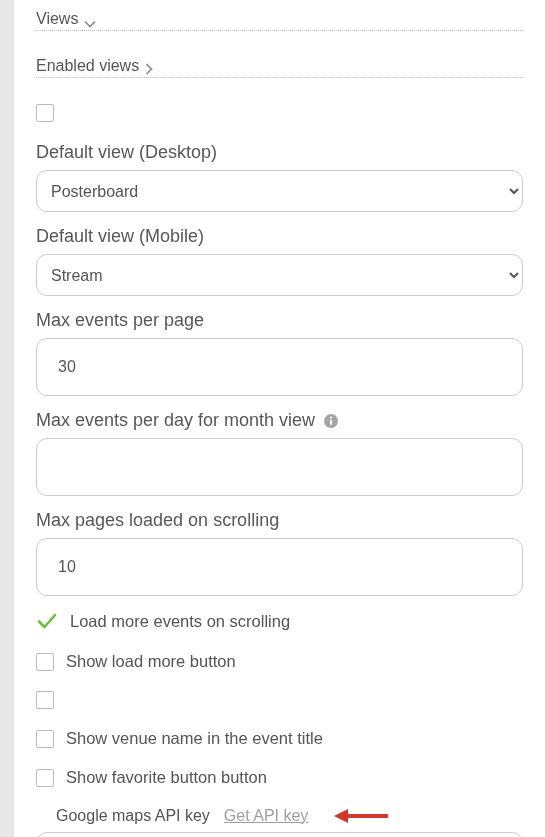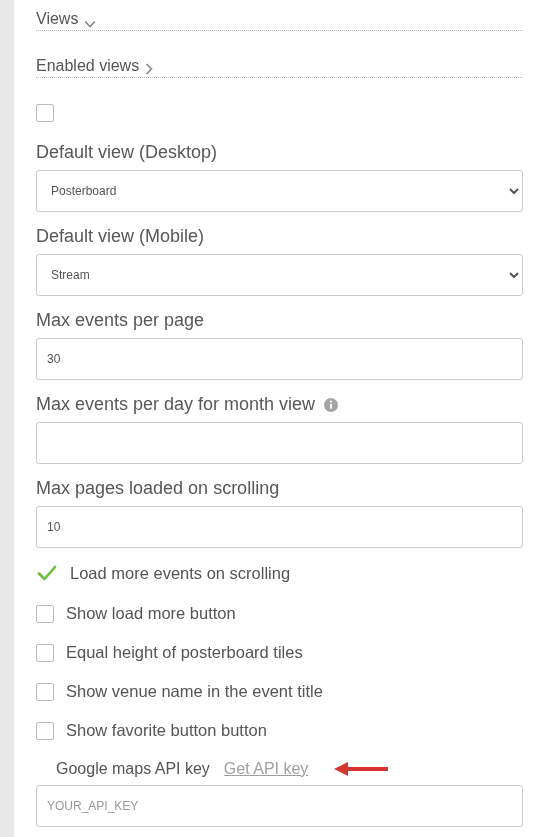--- a/index.html
+++ b/index.html
@@ -41,34 +41,34 @@
   .field-label {
     font-size: 18px;
     color: #585858;
     margin-bottom: 7px;
     display: flex;
     align-items: center;
     gap: 8px;
   }
   select.input, input.input {
     width: 100%;
-    font-size: 12px;
+    font-size: 16px;
     color: #555;
     border: 1px solid #ccc;
-    border-radius: 3px;
+    border-radius: 11px;
     background: #fff;
     font-family: inherit;
   }
   select.input {
     padding: 10px 10px;
     height: 42px;
   }
   input.input {
-    padding: 10px 10px;
-    height: 42px;
+    padding: 10px 21px;
+    height: 58px;
   }
   input.input::placeholder { color: #9a9a9a; }
   .checkbox-row {
     display: flex;
     align-items: center;
     gap: 12px;
     margin-bottom: 20px;
     cursor: pointer;
   }
   .checkbox-row:last-child { margin-bottom: 0; }
@@ -199,21 +199,20 @@
         <span class="cb-label">Load more events on scrolling</span>
       </div>
 
       <div class="checkbox-row">
         <span class="cb-box"></span>
         <span class="cb-label">Show load more button</span>
       </div>
 
       <div class="checkbox-row">
         <span class="cb-box"></span>
-        <span class="cb-label">Equal height of posterboard tiles</span>
       </div>
 
       <div class="checkbox-row">
         <span class="cb-box"></span>
         <span class="cb-label">Show venue name in the event title</span>
       </div>
 
       <div class="checkbox-row">
         <span class="cb-box"></span>
         <span class="cb-label">Show favorite button button</span>

